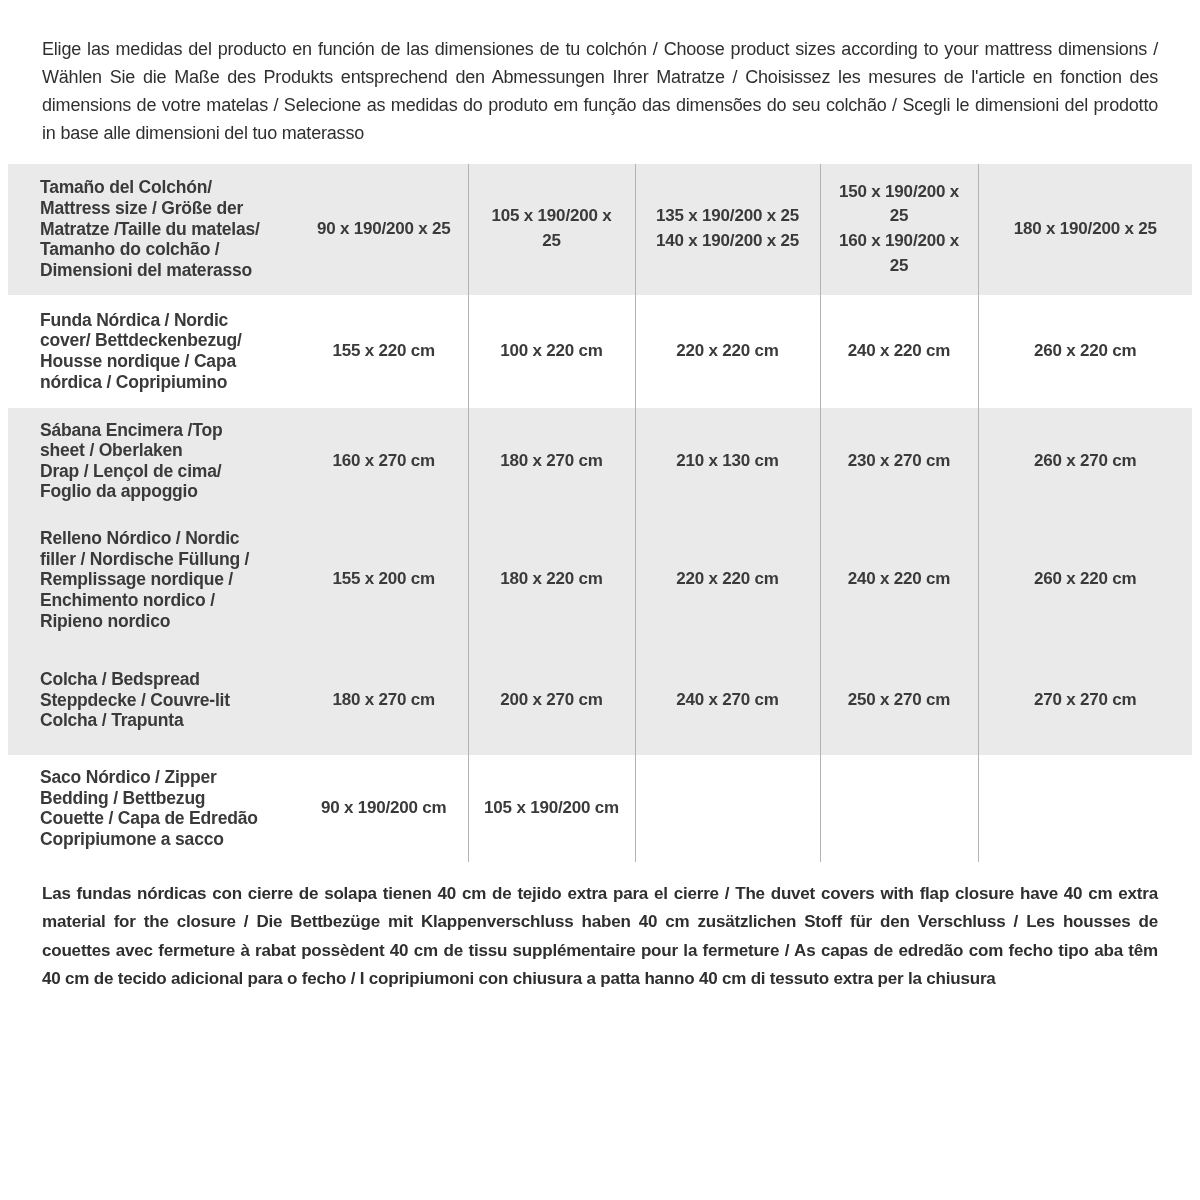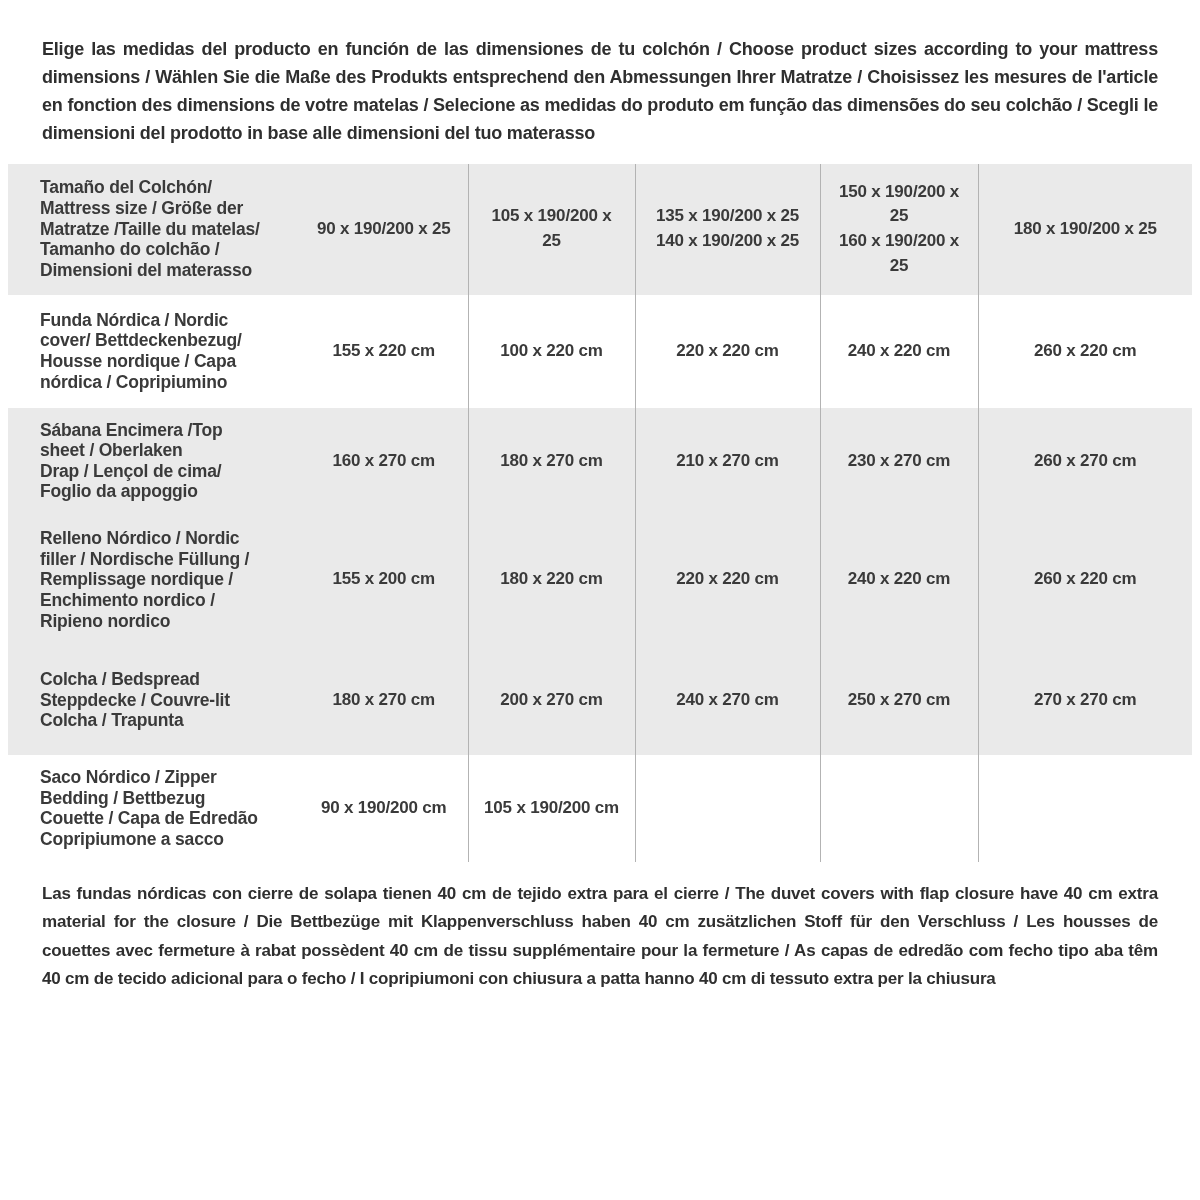--- a/index.html
+++ b/index.html
@@ -6,21 +6,21 @@
   body{
     width:1200px;height:1200px;
     background:#ffffff;
     font-family:"Liberation Sans", sans-serif;
     color:#333333;
     -webkit-font-smoothing:antialiased;
   }
   .intro{
     margin:36px 42px 0 42px;
     font-size:18px;
-    font-weight:bold;
+    font-weight:normal;
     line-height:1.55;
     text-align:justify;
     letter-spacing:-0.2px;
     color:#2f2f2f;
   }
   .size-table{
     border-collapse:collapse;
     table-layout:fixed;
     margin:16px 8px 0 8px;
     width:1184px;
@@ -114,21 +114,21 @@
       <td class="val divider">240 x 220 cm</td>
       <td class="val divider">260 x 220 cm</td>
     </tr>
     <tr class="r2 gray">
       <td class="lbl">Sábana Encimera /Top
 sheet / Oberlaken
 Drap / Lençol de cima/
 Foglio da appoggio</td>
       <td class="val">160 x 270 cm</td>
       <td class="val divider">180 x 270 cm</td>
-      <td class="val divider">210 x 270 cm</td>
+      <td class="val divider">210 x 130 cm</td>
       <td class="val divider">230 x 270 cm</td>
       <td class="val divider">260 x 270 cm</td>
     </tr>
     <tr class="r4 gray">
       <td class="lbl">Relleno Nórdico / Nordic
 filler / Nordische Füllung /
 Remplissage nordique /
 Enchimento nordico /
 Ripieno nordico</td>
       <td class="val">155 x 200 cm</td>

